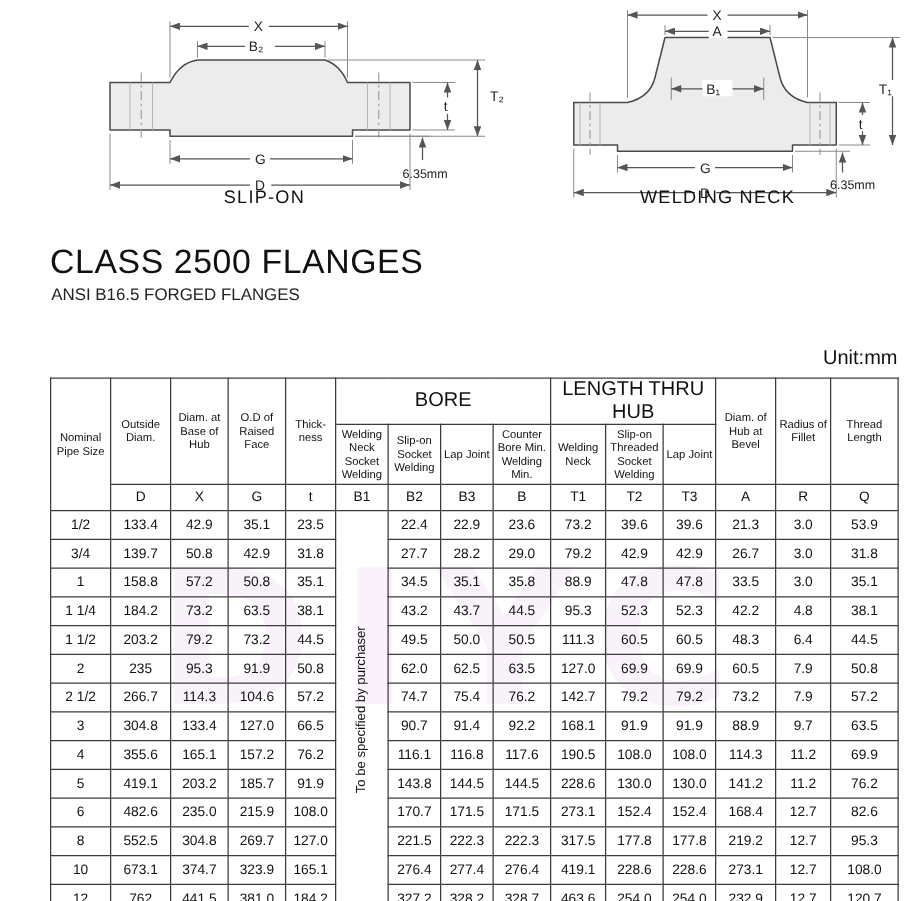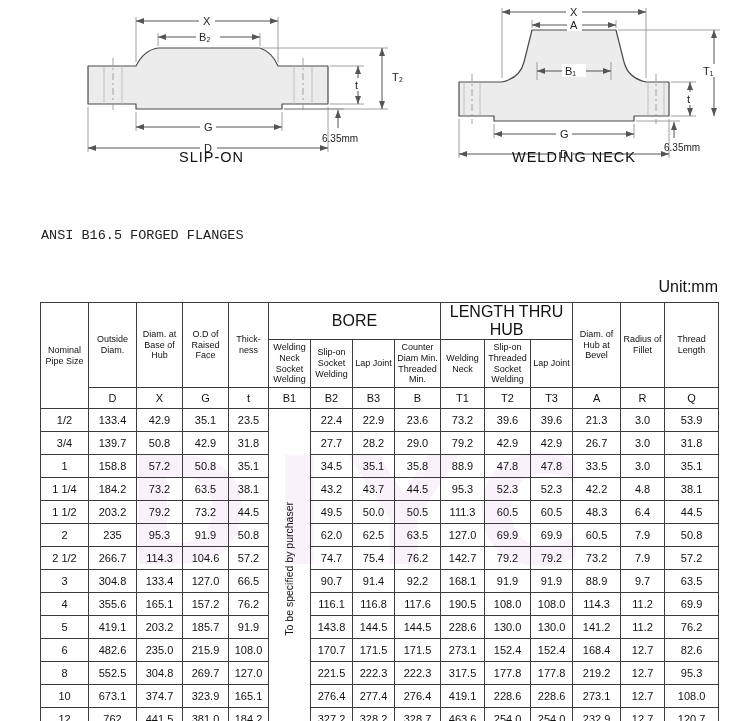--- a/index.html
+++ b/index.html
@@ -15,21 +15,21 @@
   .ext{stroke:#888;stroke-width:0.8;fill:none;}
   .cline{stroke:#999;stroke-width:0.9;fill:none;stroke-dasharray:7 3 2 3;}
   .bolt{stroke:#b5b5b5;stroke-width:0.8;fill:none;}
   .dimtxt{font-size:11px;fill:#222;font-family:"Liberation Sans","DejaVu Sans",sans-serif;}
   .small{font-size:10px;}
   .dlabel{font-size:14.5px;fill:#111;letter-spacing:1px;}
   .lblbg{fill:#ffffff;}
 
   
   .title{position:absolute;left:40px;top:194px;font-size:27px;letter-spacing:0.5px;color:#111;}
-  .subtitle{position:absolute;left:41px;top:228px;font-size:13.5px;color:#222;font-family:Liberation Mono, monospace;}
+  .subtitle{position:absolute;left:41px;top:228px;font-size:13.5px;color:#222;}
   .unit{position:absolute;right:12px;top:278px;font-size:16px;color:#111;}
 
   
   .watermark{position:absolute;left:125px;top:425px;z-index:0;font-size:150px;font-weight:bold;
     color:#a21caf;opacity:0.05;letter-spacing:22px;font-family:"DejaVu Sans",sans-serif;user-select:none;}
 
   
   table.spec{position:absolute;left:40px;top:302px;z-index:1;border-collapse:collapse;table-layout:fixed;
     width:678px;font-size:11px;color:#111;}
   table.spec th,table.spec td{border:1px solid #3c3c3c;text-align:center;vertical-align:middle;
@@ -170,20 +170,21 @@
     <rect class="lblbg" x="277" y="60" width="26" height="13"></rect>
     <text class="dimtxt" x="279" y="71">T₁</text>
 
     <line class="ext" x1="212" y1="117" x2="256" y2="117"></line>
     <line class="dim" x1="250" y1="134" x2="250" y2="118" marker-end="url(#wa-e)"></line>
     <text class="dimtxt small" x="240" y="147">6.35mm</text>
 
     <text class="dlabel" x="88" y="158">WELDING NECK</text>
   </svg>
 
+  <div class="title">CLASS 2500 FLANGES</div>
   <div class="subtitle">ANSI B16.5 FORGED FLANGES</div>
   <div class="unit">Unit:mm</div>
 
   <div class="watermark">DIYC</div>
 
   <table class="spec">
     <colgroup>
       <col style="width:48px">
         <col style="width:48px">
         <col style="width:46px">
@@ -210,21 +211,21 @@
         <th class="group" colspan="4">BORE</th>
         <th class="group" colspan="3">LENGTH THRU HUB</th>
         <th class="desc" rowspan="2">Diam. of Hub at Bevel</th>
         <th class="desc" rowspan="2">Radius of Fillet</th>
         <th class="desc" rowspan="2">Thread Length</th>
       </tr>
       <tr class="r2">
         <th class="desc">Welding Neck Socket Welding</th>
         <th class="desc">Slip-on Socket Welding</th>
         <th class="desc">Lap Joint</th>
-        <th class="desc">Counter Diam Min. Threaded Min.</th>
+        <th class="desc">Counter Bore Min. Welding Min.</th>
         <th class="desc">Welding Neck</th>
         <th class="desc">Slip-on Threaded Socket Welding</th>
         <th class="desc">Lap Joint</th>
       </tr>
       <tr class="r3">
         <th class="sym">D</th>
         <th class="sym">X</th>
         <th class="sym">G</th>
         <th class="sym">t</th>
         <th class="sym">B1</th>

